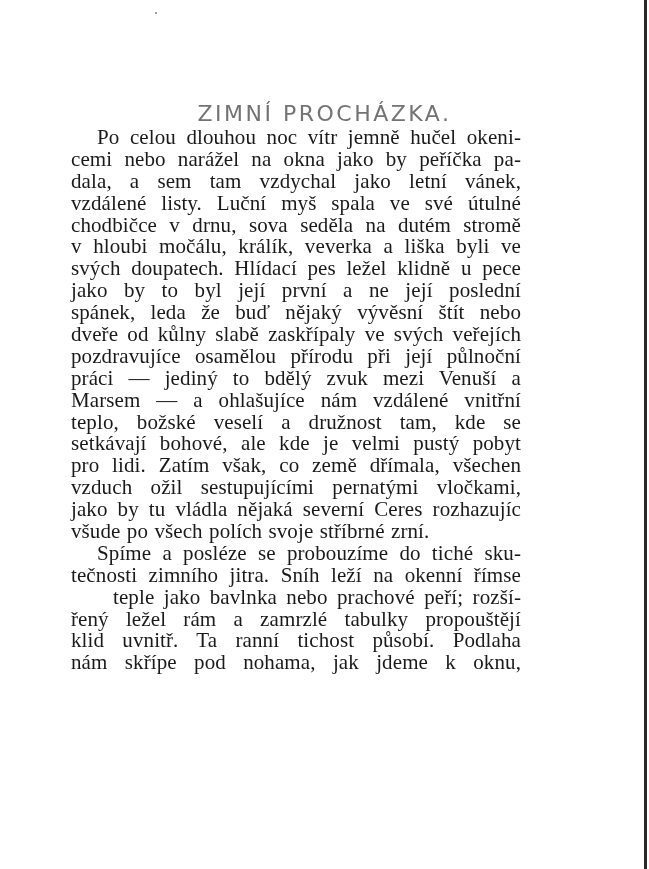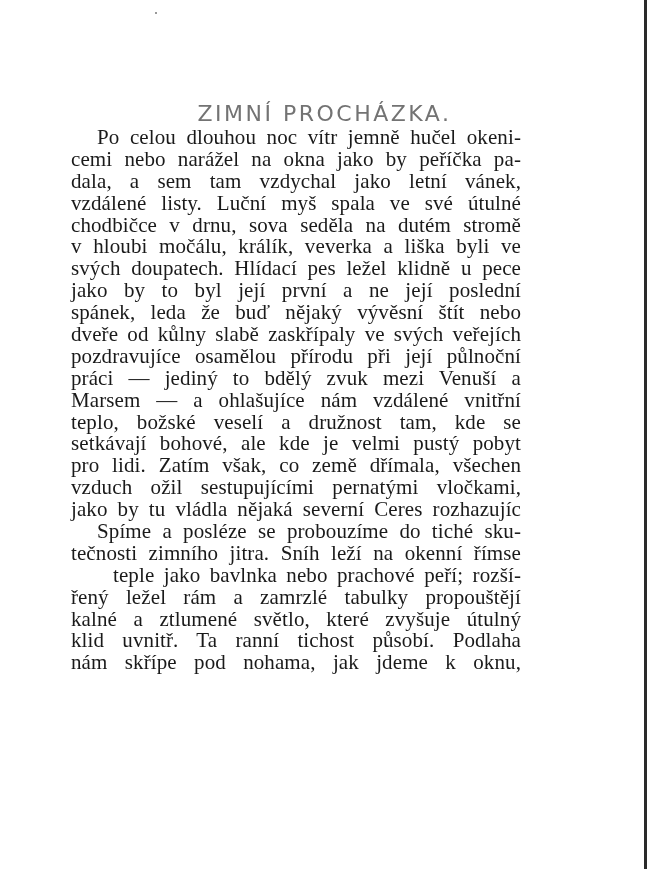--- a/index.html
+++ b/index.html
@@ -90,34 +90,34 @@
     </div>
     <div class="line">
       <span style="white-space: normal;">pro lidi. Zatím však, co země dřímala, všechen</span>
     </div>
     <div class="line">
       <span style="white-space: normal;">vzduch ožil sestupujícími pernatými vločkami,</span>
     </div>
     <div class="line">
       <span style="white-space: normal;">jako by tu vládla nějaká severní Ceres rozhazujíc</span>
     </div>
+    <div class="line last">
+      <span style="white-space: normal;">všude po všech polích svoje stříbrné zrní.</span>
+    </div>
     <div class="line indent">
       <span style="white-space: normal;">Spíme a posléze se probouzíme do tiché sku-</span>
     </div>
     <div class="line">
       <span style="white-space: normal;">tečnosti zimního jitra. Sníh leží na okenní římse</span>
     </div>
     <div class="line">
       <span style="white-space: normal; margin-left: 42px;">teple jako bavlnka nebo prachové peří; rozší-</span>
     </div>
     <div class="line">
       <span style="white-space: normal;">řený ležel rám a zamrzlé tabulky propouštějí</span>
     </div>
     <div class="line">
-      <span style="white-space: normal;">kalné a ztlumené světlo, které zvyšuje útulný</span>
-    </div>
-    <div class="line">
       <span style="white-space: normal;">klid uvnitř. Ta ranní tichost působí. Podlaha</span>
     </div>
     <div class="line">
       <span style="white-space: normal;">nám skřípe pod nohama, jak jdeme k oknu,</span>
     </div>
   </div>
 
 </body></html>

